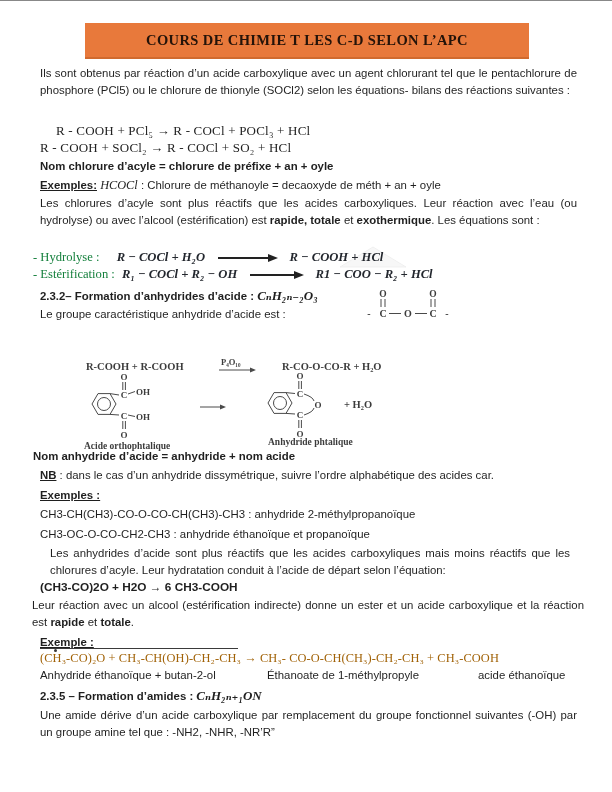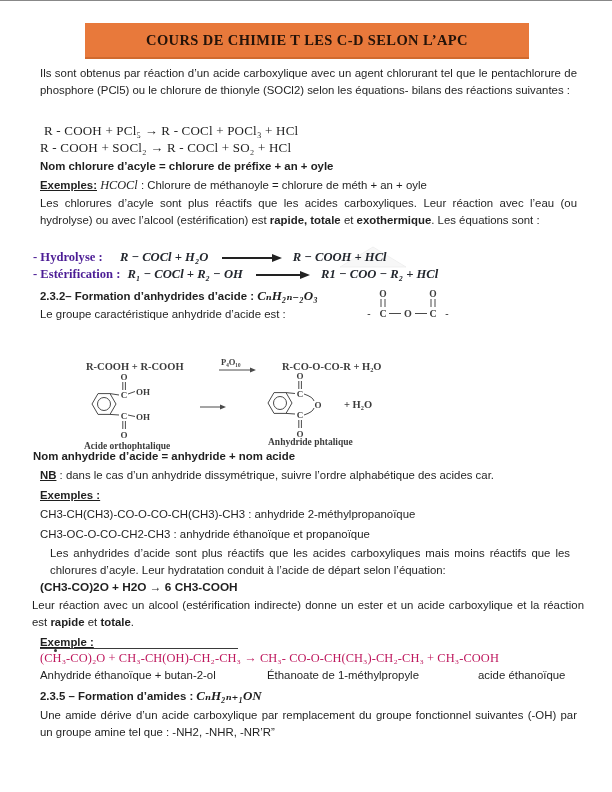--- a/index.html
+++ b/index.html
@@ -18,45 +18,45 @@
   .eq{font-family:"Liberation Serif","DejaVu Serif",serif;font-size:13px;color:#222;letter-spacing:.2px;}
   .math{font-family:"Liberation Serif","DejaVu Serif",serif;font-style:italic;font-weight:bold;}
   .banner{
     left:85px;top:22px;width:444px;height:34px;
     background:#E8793B;border-bottom:2px solid #d06a2e;
     display:flex;align-items:center;justify-content:center;
     font-family:"Liberation Serif","DejaVu Serif",serif;
     font-weight:bold;font-size:14.5px;color:#241309;letter-spacing:.4px;
   }
   .rxnline{font-size:12.6px;color:#23272e;}
-  .rxnline .lbl{font-family:"Liberation Serif","DejaVu Serif",serif;font-style:normal;font-weight:bold;color:#4c1d95;}
+  .rxnline .lbl{font-family:"Liberation Serif","DejaVu Serif",serif;font-style:normal;font-weight:normal;color:#15803d;}
   .arrowsvg{display:inline-block;vertical-align:middle;margin:0 8px;}
   .schemetxt{font-family:"Liberation Serif","DejaVu Serif",serif;font-weight:bold;fill:#3c3c3c;}
   .strokeln{stroke:#4a4a4a;stroke-width:1;}
-  .ester-eq{font-size:12.4px;color:#be185d;letter-spacing:.1px;}
+  .ester-eq{font-size:12.4px;color:#a16207;letter-spacing:.1px;}
   .overline{border-top:1.4px solid #3a3a3a;}
   .wmark{opacity:.55;}
 </style>
 </head>
 <body>
 
 <div class="page">
 
   <div class="abs banner">COURS DE CHIMIE T LES C-D SELON L’APC</div>
 
   <div class="abs sans just" style="left:40px;top:64px;">Ils sont obtenus par réaction d’un acide carboxylique avec un agent chlorurant tel que le pentachlorure de phosphore (PCl5) ou le chlorure de thionyle (SOCl2) selon les équations- bilans des réactions suivantes :</div>
 
-  <div class="abs eq" style="left:44px;top:122px;">R - COOH + PCl₅   →   R - COCl  + POCl₃  +  HCl</div>
+  <div class="abs eq" style="left:56px;top:122px;">R - COOH + PCl₅   →   R - COCl  + POCl₃  +  HCl</div>
   <div class="abs eq" style="left:40px;top:139px;">R - COOH  + SOCl₂   →   R - COCl + SO₂ +  HCl</div>
 
   <div class="abs sans b" style="left:40px;top:157px;">Nom chlorure d’acyle = chlorure de   préfixe + an + oyle</div>
 
   <div class="abs sans" style="left:40px;top:176px;">
     <span class="b ul">Exemples:</span>
-    <span class="serif" style="font-style:italic;font-size:12.3px;">HCOCl</span><span> : Chlorure de méthanoyle = chlorure de  méth + an + oyle</span>
+    <span class="serif" style="font-style:italic;font-size:12.3px;">HCOCl</span><span> : Chlorure de méthanoyle = decaoxyde de  méth + an + oyle</span>
   </div>
 
   <div class="abs sans just" style="left:40px;top:194px;"><span>Les chlorures d’acyle sont plus réactifs que les acides carboxyliques. Leur réaction avec l’eau (ou hydrolyse) ou avec l’alcool (estérification) est </span><span class="b">rapide, totale</span><span> et </span><span class="b">exothermique</span><span>. Les équations sont :</span></div>
 
   <svg class="abs wmark" style="left:338px;top:244px;" width="70" height="24">
     <polygon points="35,2 68,22 2,22" fill="#f1f1f1" stroke="#e3e3e3" stroke-width="1"></polygon>
   </svg>
 
   <div class="abs rxnline math" style="left:33px;top:249px;">
     <span class="lbl">- Hydrolyse :</span>

